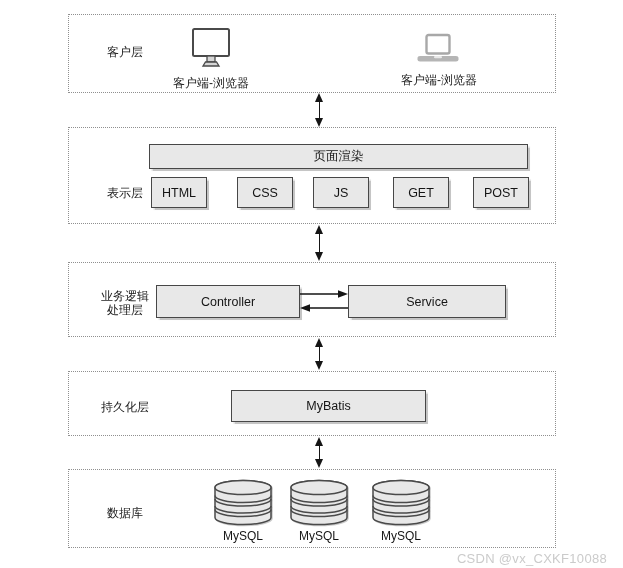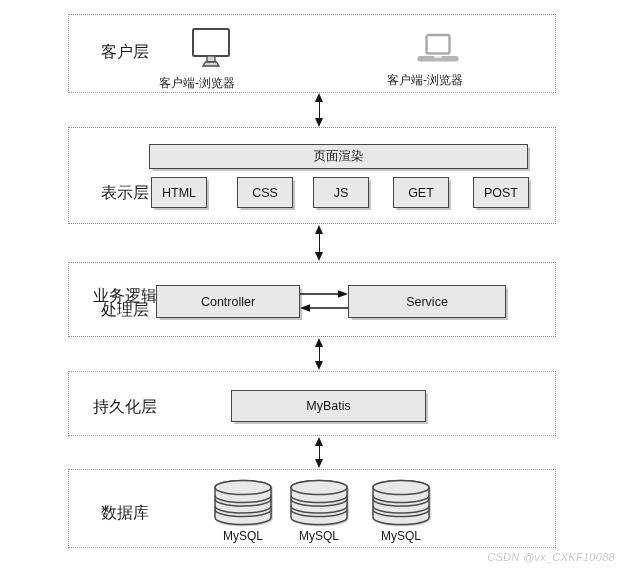--- a/index.html
+++ b/index.html
@@ -7,21 +7,21 @@
   .canvas{position:relative;width:623px;height:568px;background:#fff;overflow:hidden;}
 
   
   .layer{position:absolute;left:68px;width:488px;border:1px dotted #8f8f8f;background:#fff;box-sizing:border-box;}
   #box-client{top:14px;height:79px;}
   #box-presentation{top:127px;height:97px;}
   #box-business{top:262px;height:75px;}
   #box-persistence{top:371px;height:65px;}
   #box-database{top:469px;height:79px;}
 
-  .layer-label{position:absolute;left:0;width:112px;text-align:center;font-size:16px;line-height:14px;color:#1a1a1a;}
+  .layer-label{position:absolute;left:0;width:112px;text-align:center;font-size:12px;line-height:14px;color:#1a1a1a;}
   #lbl-client{top:30px;}
   #lbl-presentation{top:58px;}
   #lbl-business{top:26px;}
   #lbl-persistence{top:28px;}
   #lbl-database{top:36px;}
 
   
   .gbox{position:absolute;background:#e8e8e8;border:1.3px solid #474747;box-sizing:border-box;
         display:flex;align-items:center;justify-content:center;font-size:12.5px;color:#151515;
         box-shadow:1.5px 1.5px 1px rgba(150,150,150,.55);}
@@ -29,21 +29,21 @@
   .pbox{top:49px;width:56px;height:31px;}
   #pbox-0{left:82px;}#pbox-1{left:168px;}#pbox-2{left:244px;}#pbox-3{left:324px;}#pbox-4{left:404px;}
   #ctrl-box{left:87px;top:22px;width:144px;height:33px;}
   #svc-box{left:279px;top:22px;width:158px;height:33px;}
   #mybatis-box{left:162px;top:18px;width:195px;height:32px;}
 
   
   .client-icon{position:absolute;}
   #icon-monitor{left:122px;top:13px;}
   #icon-laptop{left:348px;top:18px;}
-  .client-caption{position:absolute;width:104px;font-size:12px;color:#1a1a1a;}
+  .client-caption{position:absolute;width:104px;text-align:center;font-size:12px;color:#1a1a1a;}
   #cap-monitor{left:90px;top:60px;}
   #cap-laptop{left:318px;top:57px;}
 
   
   .varrow{position:absolute;left:313px;width:13px;}
   #va1{top:93px;height:34px;}
   #va2{top:225px;height:36px;}
   #va3{top:338px;height:32px;}
   #va4{top:437px;height:31px;}
   .varrow .shaft{position:absolute;left:5.8px;top:7px;bottom:7px;width:1.4px;background:#151515;}
@@ -55,21 +55,21 @@
   #http-label{position:absolute;left:328px;top:103px;font-size:12px;color:#1a1a1a;white-space:nowrap;}
 
   #biz-arrows{position:absolute;left:231px;top:24px;}
 
   
   .cyl{position:absolute;top:9px;filter:drop-shadow(1px 1px 0.5px rgba(150,150,150,.5));}
   #cyl-0{left:144px;}#cyl-1{left:220px;}#cyl-2{left:302px;}
   .db-label{position:absolute;top:59px;width:60px;text-align:center;font-size:12px;color:#151515;}
   #dbl-0{left:144px;}#dbl-1{left:220px;}#dbl-2{left:302px;}
 
-  #watermark{position:absolute;top:551px;right:8px;font-size:11px;color:#cbcbcb;letter-spacing:.3px;font-style:italic;}
+  #watermark{position:absolute;top:551px;right:16px;font-size:13px;color:#cbcbcb;letter-spacing:.3px;}
 </style>
 </head>
 <body>
 
 <div class="canvas">
 
   <div class="layer" id="box-client">
     <div class="layer-label" id="lbl-client">客户层</div>
 
     <span class="client-icon" id="icon-monitor">

